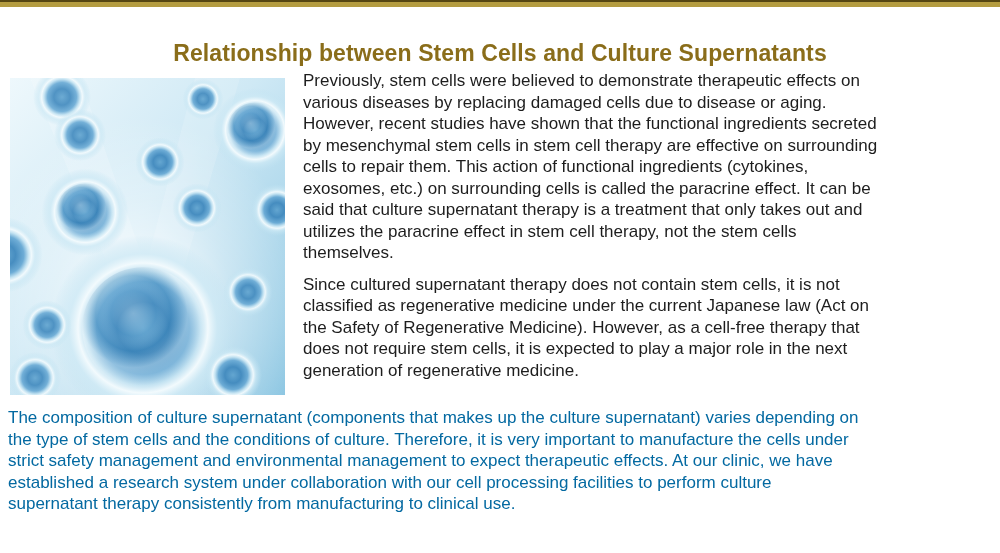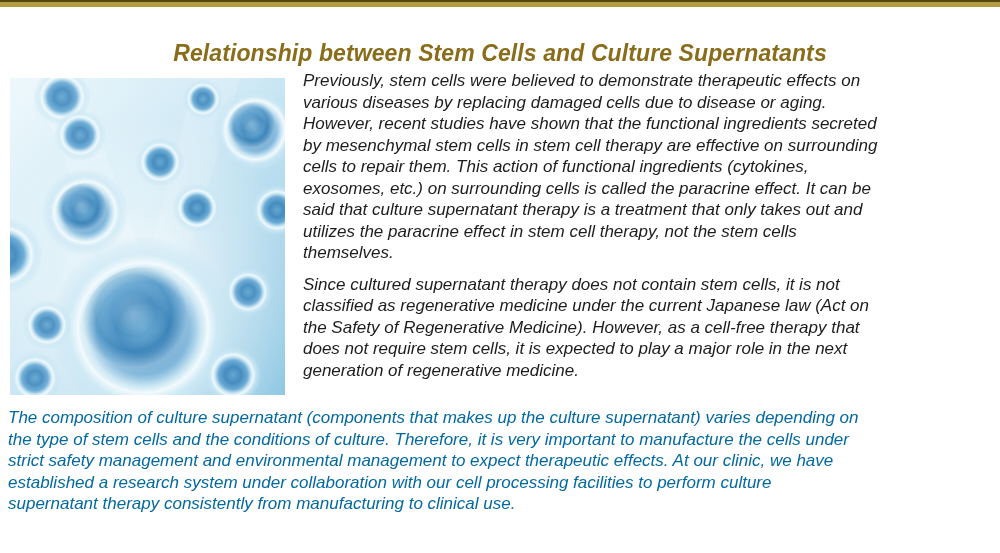--- a/index.html
+++ b/index.html
@@ -3,21 +3,20 @@
 <meta charset="utf-8">
 <style>
   html, body { margin: 0; padding: 0; background: #ffffff; }
   body { font-family: "Liberation Sans", sans-serif; }
   .page {
     position: relative;
     width: 1000px;
     height: 553px;
     background: #ffffff;
     overflow: hidden;
-    font-style: italic;
   }
   .top-border {
     position: absolute;
     top: 0; left: 0; right: 0;
     height: 7px;
     background: #b49c40;
     border-top: 2px solid #554612;
     box-sizing: border-box;
   }
   .page-title {

